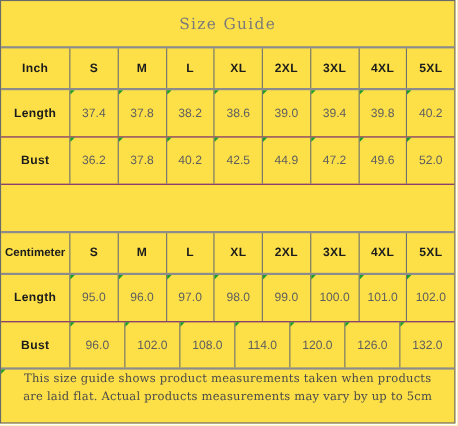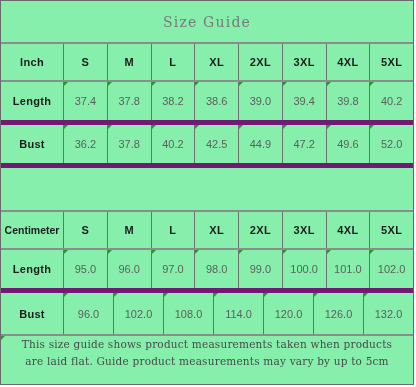--- a/index.html
+++ b/index.html
@@ -6,33 +6,33 @@
   body{
     width:416px;height:387px;background:#ffffff;
     font-family:"Liberation Sans", sans-serif;
     -webkit-font-smoothing:none;
   }
   #size-guide{
     width:414px;height:385px;
     border:1px solid #6a6a6a;
     box-sizing:border-box;
     display:flex;flex-direction:column;
-    background:#86efac;
+    background:#fde047;
   }
   .row{display:flex;width:100%;box-sizing:border-box;}
   .title-row{
     height:43px;align-items:center;justify-content:center;
     border-bottom:2px solid #8c8c8c;box-sizing:border-box;
   }
   .title-text{
     font-family:"DejaVu Serif", serif;
     font-size:14px;color:#7a7a7a;letter-spacing:1.2px;
   }
   .head-row{height:38px;border-bottom:2px solid #8c8c8c;box-sizing:border-box;}
-  .data-row{height:43px;border-bottom:5px solid #701a75;box-sizing:border-box;}
+  .data-row{height:43px;border-bottom:1px solid #701a75;box-sizing:border-box;}
   .data-row.last{border-bottom:2px solid #8c8c8c;}
   .spacer-row{height:44px;border-bottom:2px solid #8c8c8c;box-sizing:border-box;}
   .cell{
     display:flex;align-items:center;justify-content:center;
     box-sizing:border-box;position:relative;height:100%;
     border-right:1px solid #6f6f6f;
   }
   .cell:last-child{border-right:none;}
   .c-first{width:63px;flex:0 0 63px;}
   .c-rest{width:43.875px;flex:1 1 0;}
@@ -241,17 +241,17 @@
         <span class="val">126.0</span>
       </div>
     <div class="cell c-rest mark">
         <span class="val">132.0</span>
       </div>
   </div>
 
   <div class="row note-row mark">
     <div class="note-inner">
       <div>This size guide shows product measurements taken when products</div>
-      <div>are laid flat. Guide product measurements may vary by up to 5cm</div>
+      <div>are laid flat. Actual products measurements may vary by up to 5cm</div>
     </div>
   </div>
 
 </div>
 
 </body></html>

